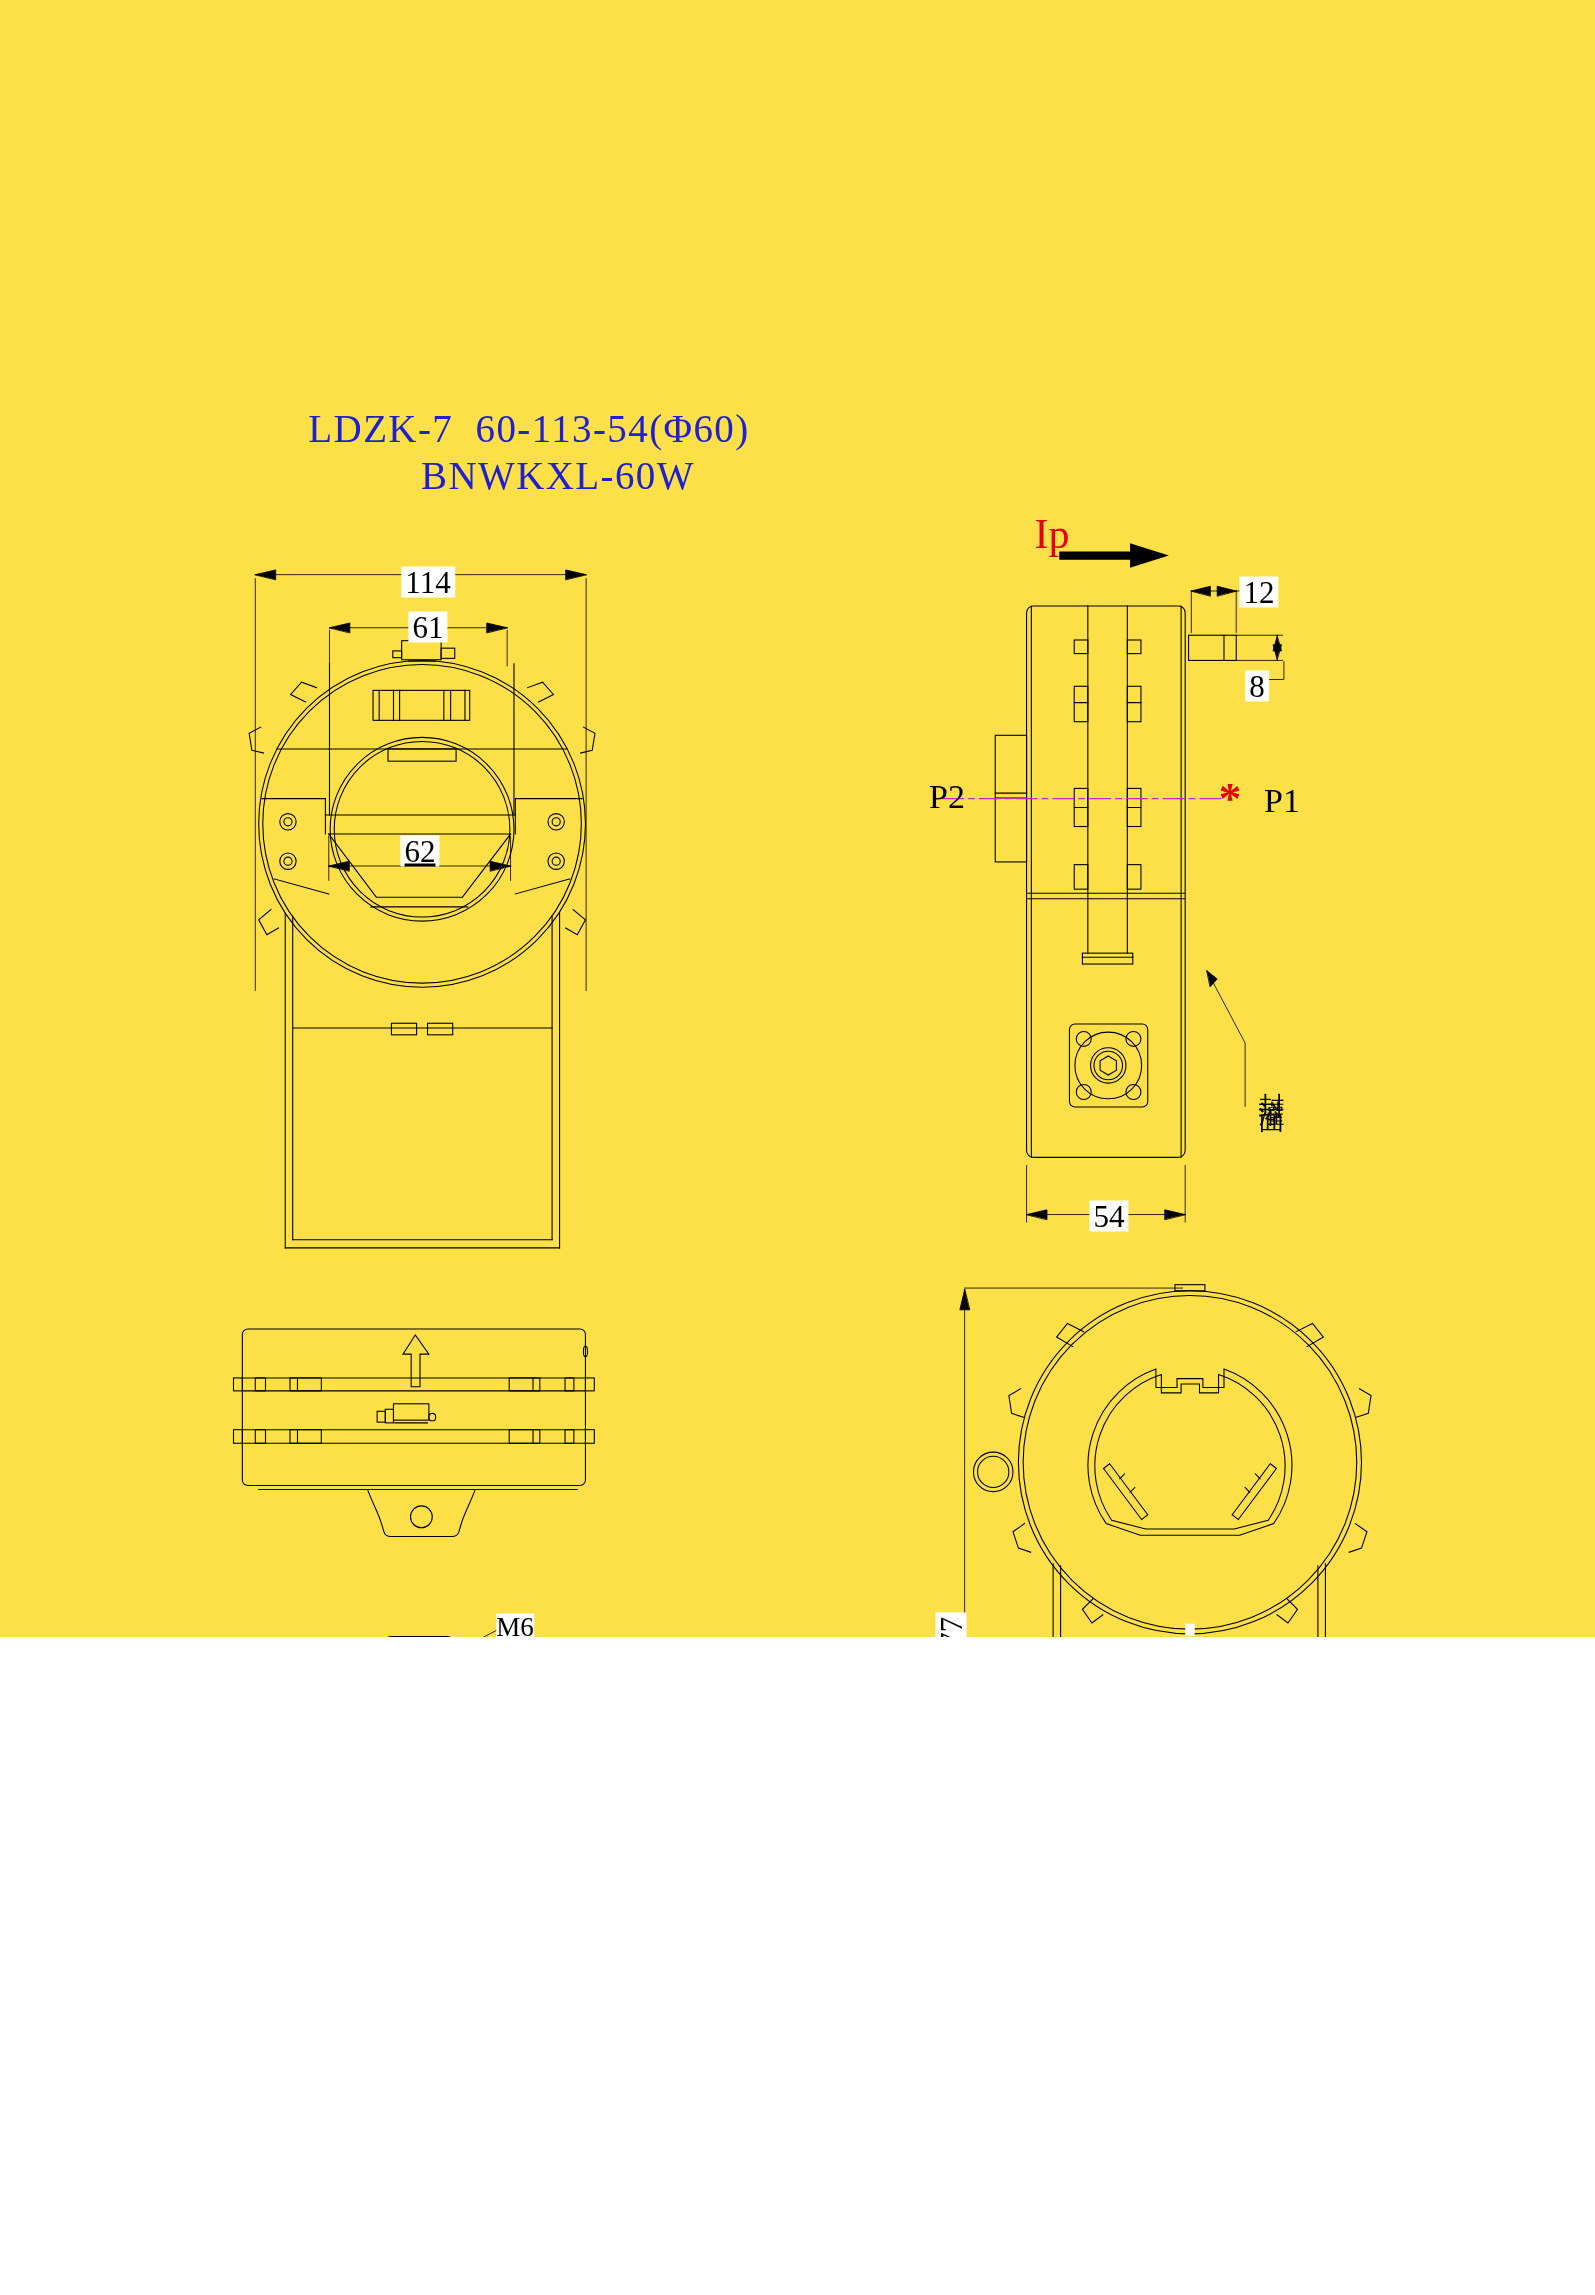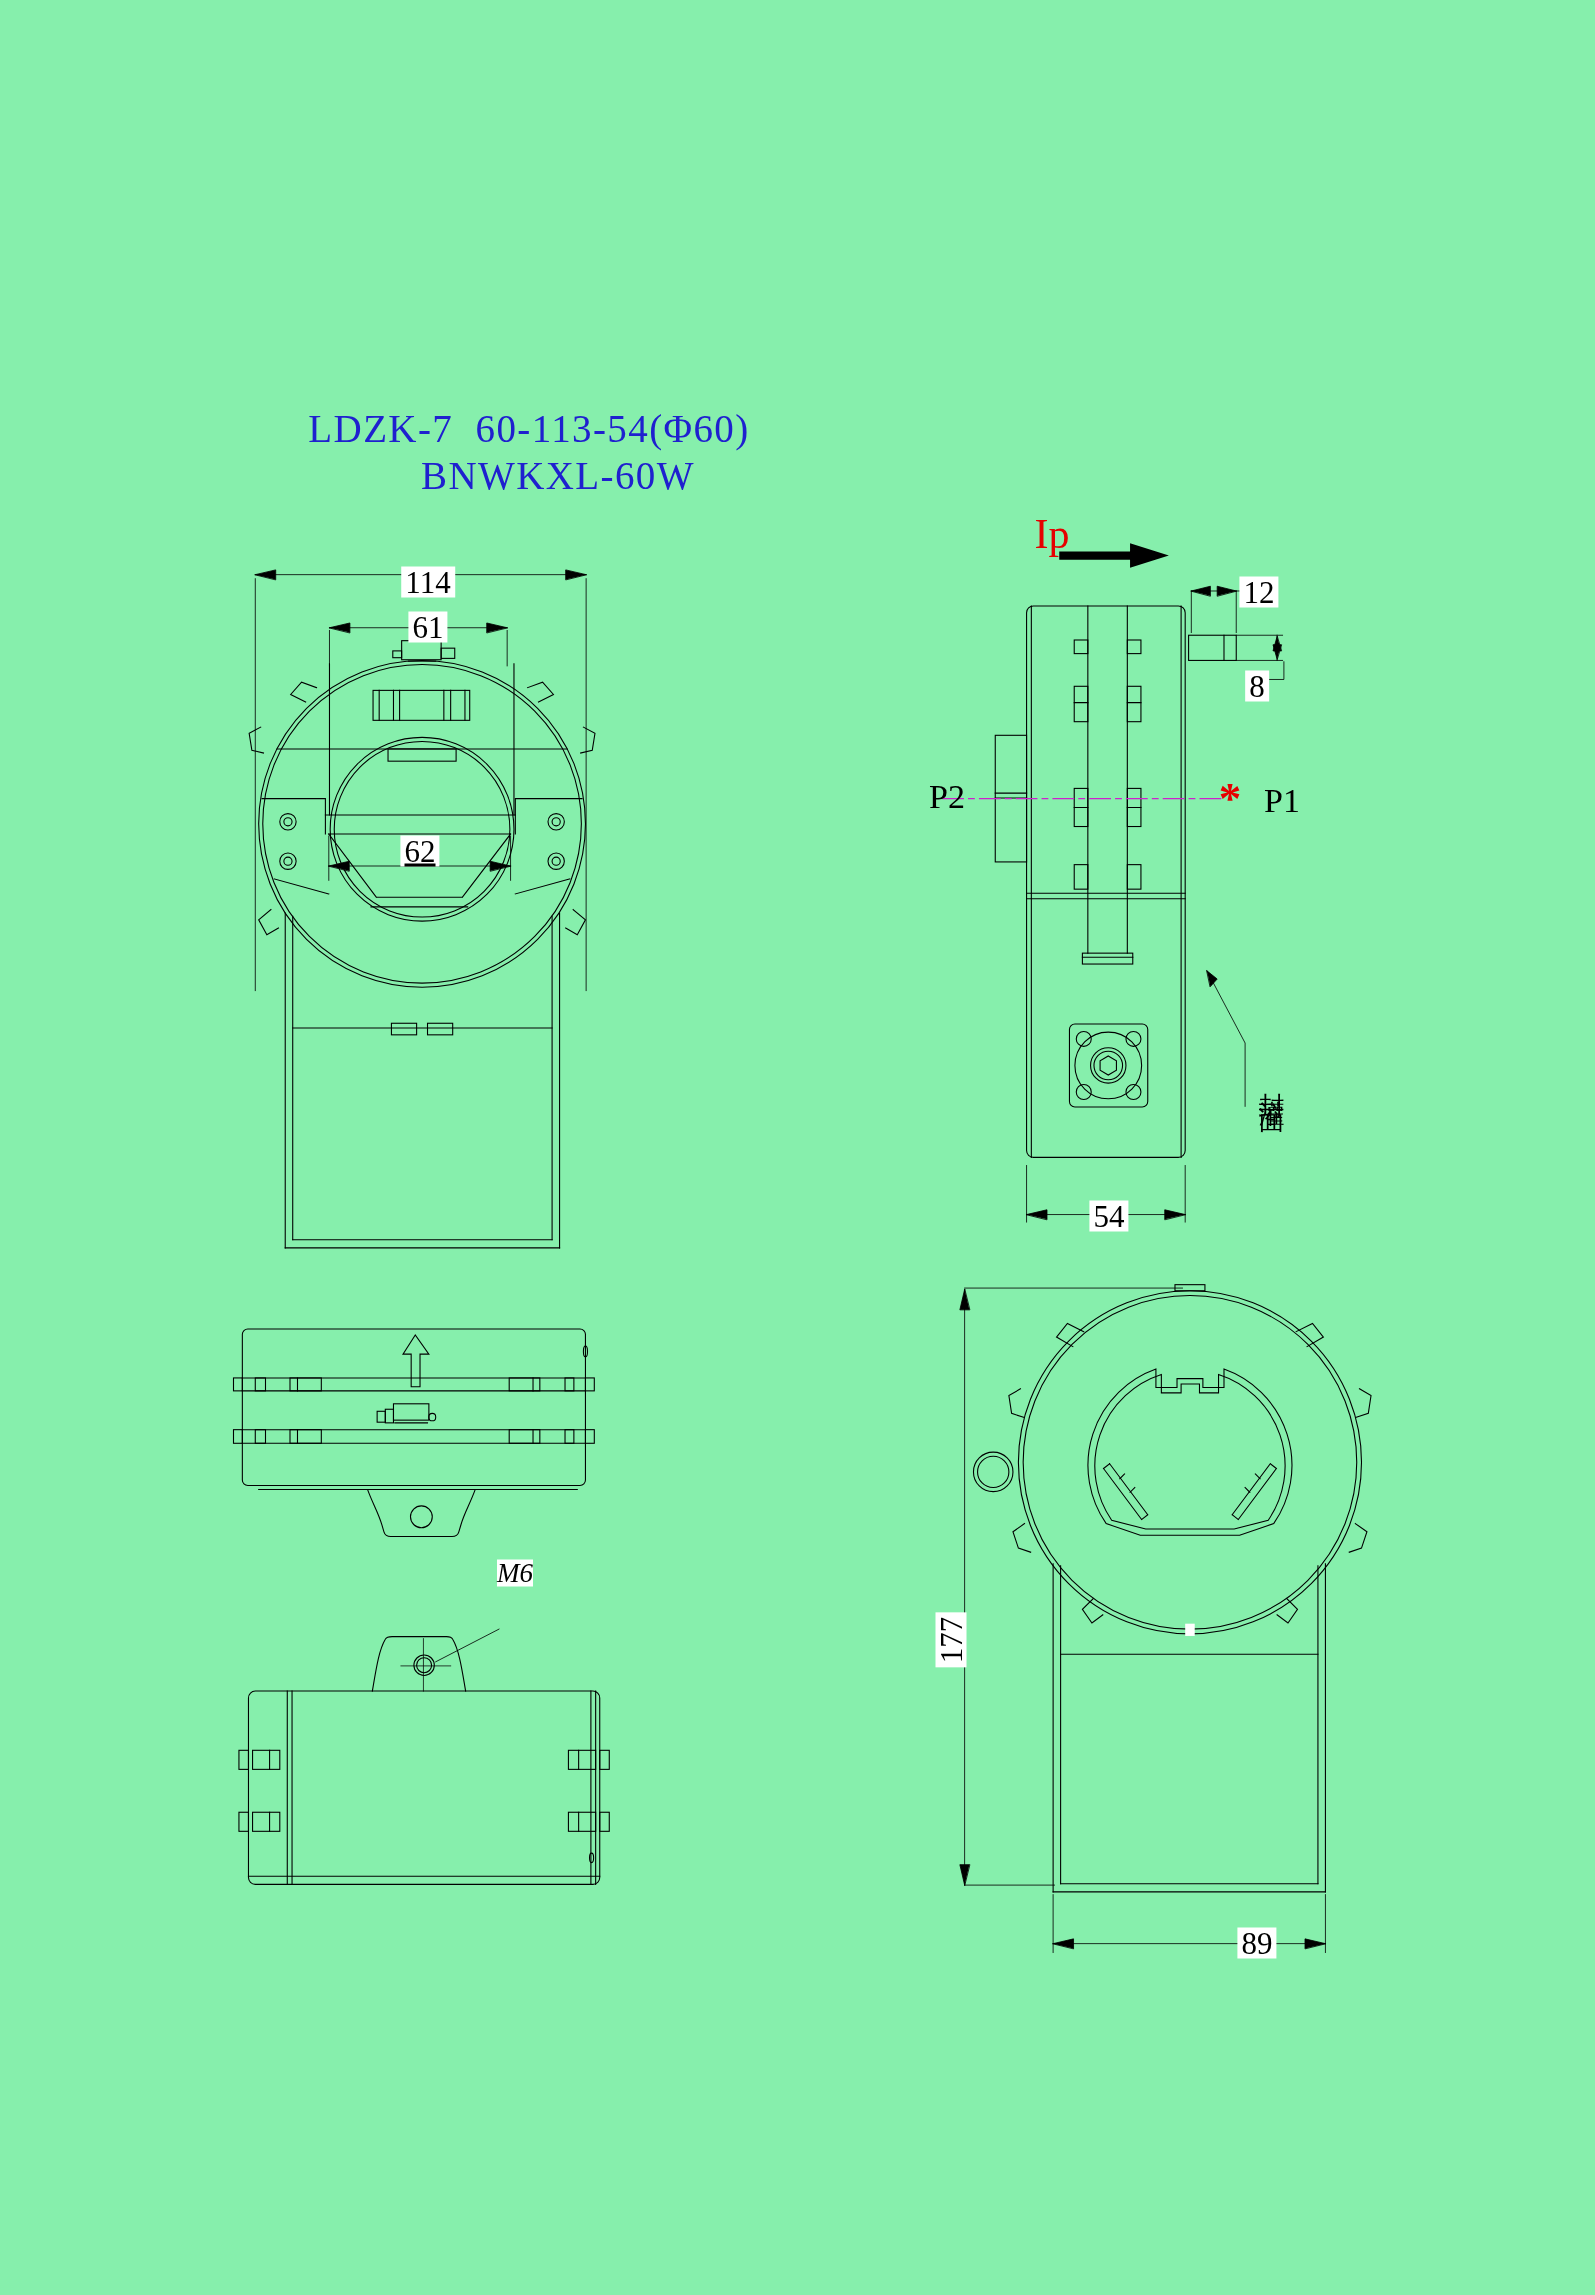--- a/index.html
+++ b/index.html
@@ -1,16 +1,16 @@
 <!DOCTYPE html>
 <html style="font-size:11px"><head>
 <meta charset="utf-8">
 <style>
   html,body{margin:0;padding:0;background:#ffffff;}
-  #canvas{position:relative;width:1595px;height:2295px;background:#86efac;overflow:hidden;
+  #canvas{position:relative;width:1595px;height:1637px;background:#fde047;overflow:hidden;
           font-family:"Liberation Serif","DejaVu Serif",serif;}
   #linework{position:absolute;left:0;top:0;width:1595px;height:2295px;}
   .txt{position:absolute;transform:translate(-50%,-50%);white-space:pre;color:#000;
        font-family:"Liberation Serif","DejaVu Serif",serif;line-height:1;}
   .dim{font-size:31px;background:#ffffff;padding:0 4.1px;}
   .title-line{font-size:39px;letter-spacing:1.4px;color:#1f20cf;font-weight:500;}
   .red{color:#e60000;}
   .big-label{font-size:34px;margin-left:24px;}
   .vertical{writing-mode:vertical-rl;text-orientation:upright;font-size:26px;line-height:1.3;
             transform:translate(-50%,-50%);letter-spacing:8.2px;}
@@ -294,19 +294,19 @@
 
   <div class="txt ip red" style="left:1052px;top:534px;">Ip</div>
   <div class="txt dim" style="left:1259px;top:592px;font-family:Liberation Serif, serif;">12</div>
   <div class="txt dim" style="left:1257px;top:686px;">8</div>
   <div class="txt big-label" style="left:923px;top:797px;">P2</div>
   <div class="txt star red" style="left:1230px;top:798px;">*</div>
   <div class="txt big-label" style="left:1258px;top:801px;">P1</div>
   <div class="txt dim" style="left:1109px;top:1216px;">54</div>
   <div class="vertical" style="position:absolute;left:1271px;top:1084px;">封灌面</div>
 
-  <div class="txt m6" style="left:515px;top:1573px;font-style:italic;">M6</div>
+  <div class="txt m6" style="left:515px;top:1627px;">M6</div>
 
   <div class="txt dim rot270" style="left:951px;top:1640px;">177</div>
   <div class="txt dim" style="left:1257px;top:1931px;margin-top:12px;">89</div>
 
 </div>
 
 
 </body></html>

